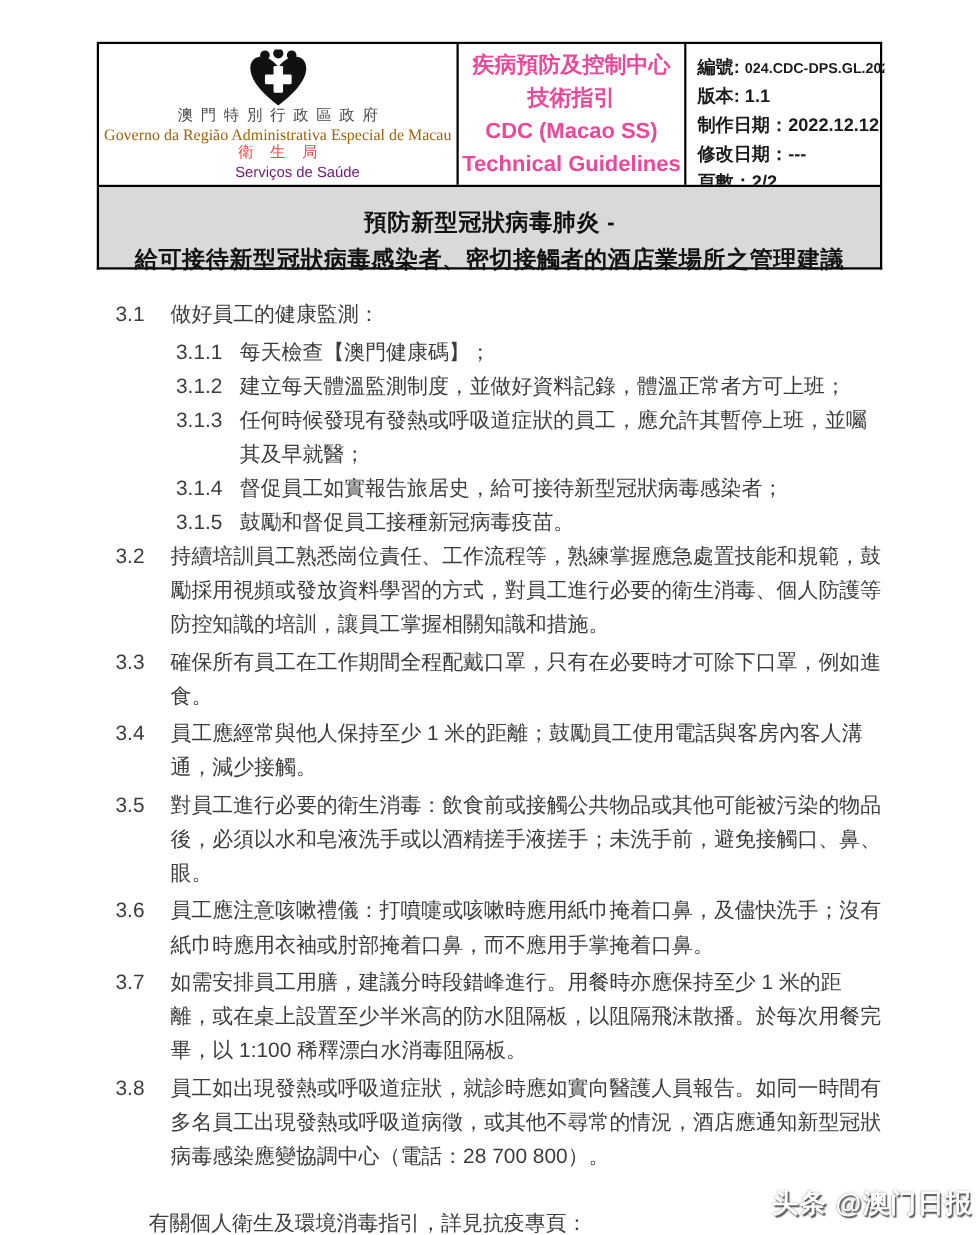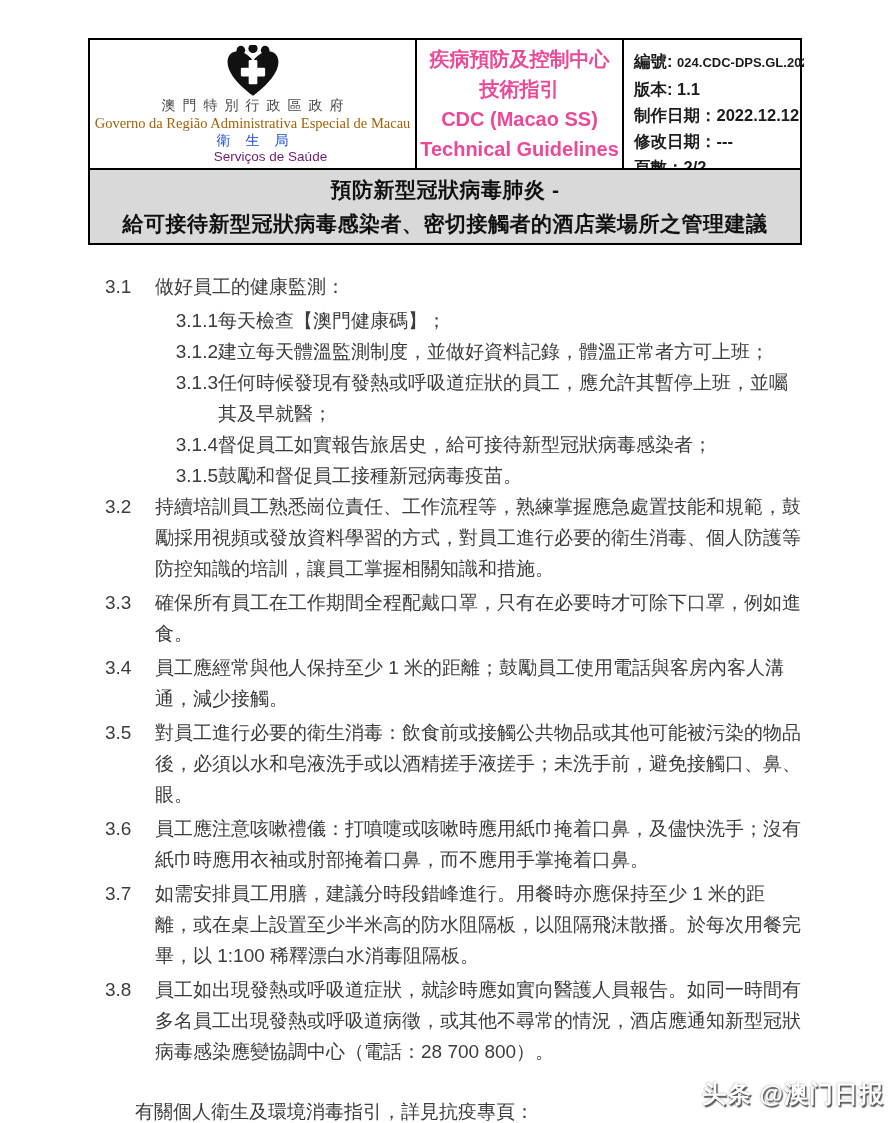--- a/index.html
+++ b/index.html
@@ -10,42 +10,42 @@
 
   
   .hdr { display:grid; grid-template-columns:325px 207px 182px; border:2px solid #000; height:132px; }
   .cell { overflow:hidden; }
   .cell + .cell { border-left:2px solid #000; }
 
   .c-logo { text-align:center; padding-top:4px; color:#2e2e2e; }
   .c-logo svg { display:block; margin:1px auto 0; }
   .org-cn  { font-family:"Liberation Serif","DejaVu Serif",serif; font-size:14px; line-height:17px; letter-spacing:7px; text-indent:7px; color:#4a4a4a; }
   .org-pt  { font-family:"Liberation Serif","DejaVu Serif",serif; font-size:14.5px; line-height:18px; color:#a16207; }
-  .org-dept{ font-size:14px; line-height:17px; letter-spacing:15px; text-indent:15px; color:#1d4ed8; }
+  .org-dept{ font-size:14px; line-height:17px; letter-spacing:15px; text-indent:15px; color:#ef4444;font-family:Liberation Mono, monospace; }
   .org-dept-pt { font-size:13.5px; line-height:16px; color:#701a75;padding-left:36px; }
 
   .c-center { display:flex; flex-direction:column; justify-content:center; text-align:center;
               font-weight:bold; font-size:20px; line-height:30px; color:#ec4899; }
 
   .c-meta { padding:8px 6px 0 10px; font-weight:bold; font-size:16.5px; line-height:26px; color:#1c1c1c; }
   .meta-row { white-space:nowrap; }
   .meta-value.small { font-size:13px; }
 
   
   .titlebar { border:2px solid #000; border-top:none; background:#d9d9d9; height:75px;
               text-align:center; font-weight:bold; font-size:21px; line-height:34px;
-              padding-top:3px; color:#111; letter-spacing:0.5px; }
+              padding-top:16px; color:#111; letter-spacing:0.5px; }
 
   
   main { margin-top:26px; color:#3c3c3c; }
   .item { display:flex; font-size:19px; line-height:31px; margin-bottom:3px; }
   .item .num { flex:0 0 67px; padding-left:17px; }
   .item .txt { flex:1; }
   .item.sub { margin-left:72px; margin-bottom:0; }
-  .item.sub .num { flex:0 0 58px; padding-left:0;text-align:right; }
+  .item.sub .num { flex:0 0 58px; padding-left:0; }
 
   
   .footnote { margin-top:32px; }
   .note { margin-left:47px; font-size:19px; color:#3c3c3c; }
 
   
   .watermark { position:absolute; right:6px; bottom:13px; font-size:24px; font-weight:bold;
                color:#ffffff; letter-spacing:1px;
                text-shadow: 1.5px 2px 1px rgba(40,40,40,0.75),
                             -0.5px -0.5px 0 rgba(120,120,120,0.35),

